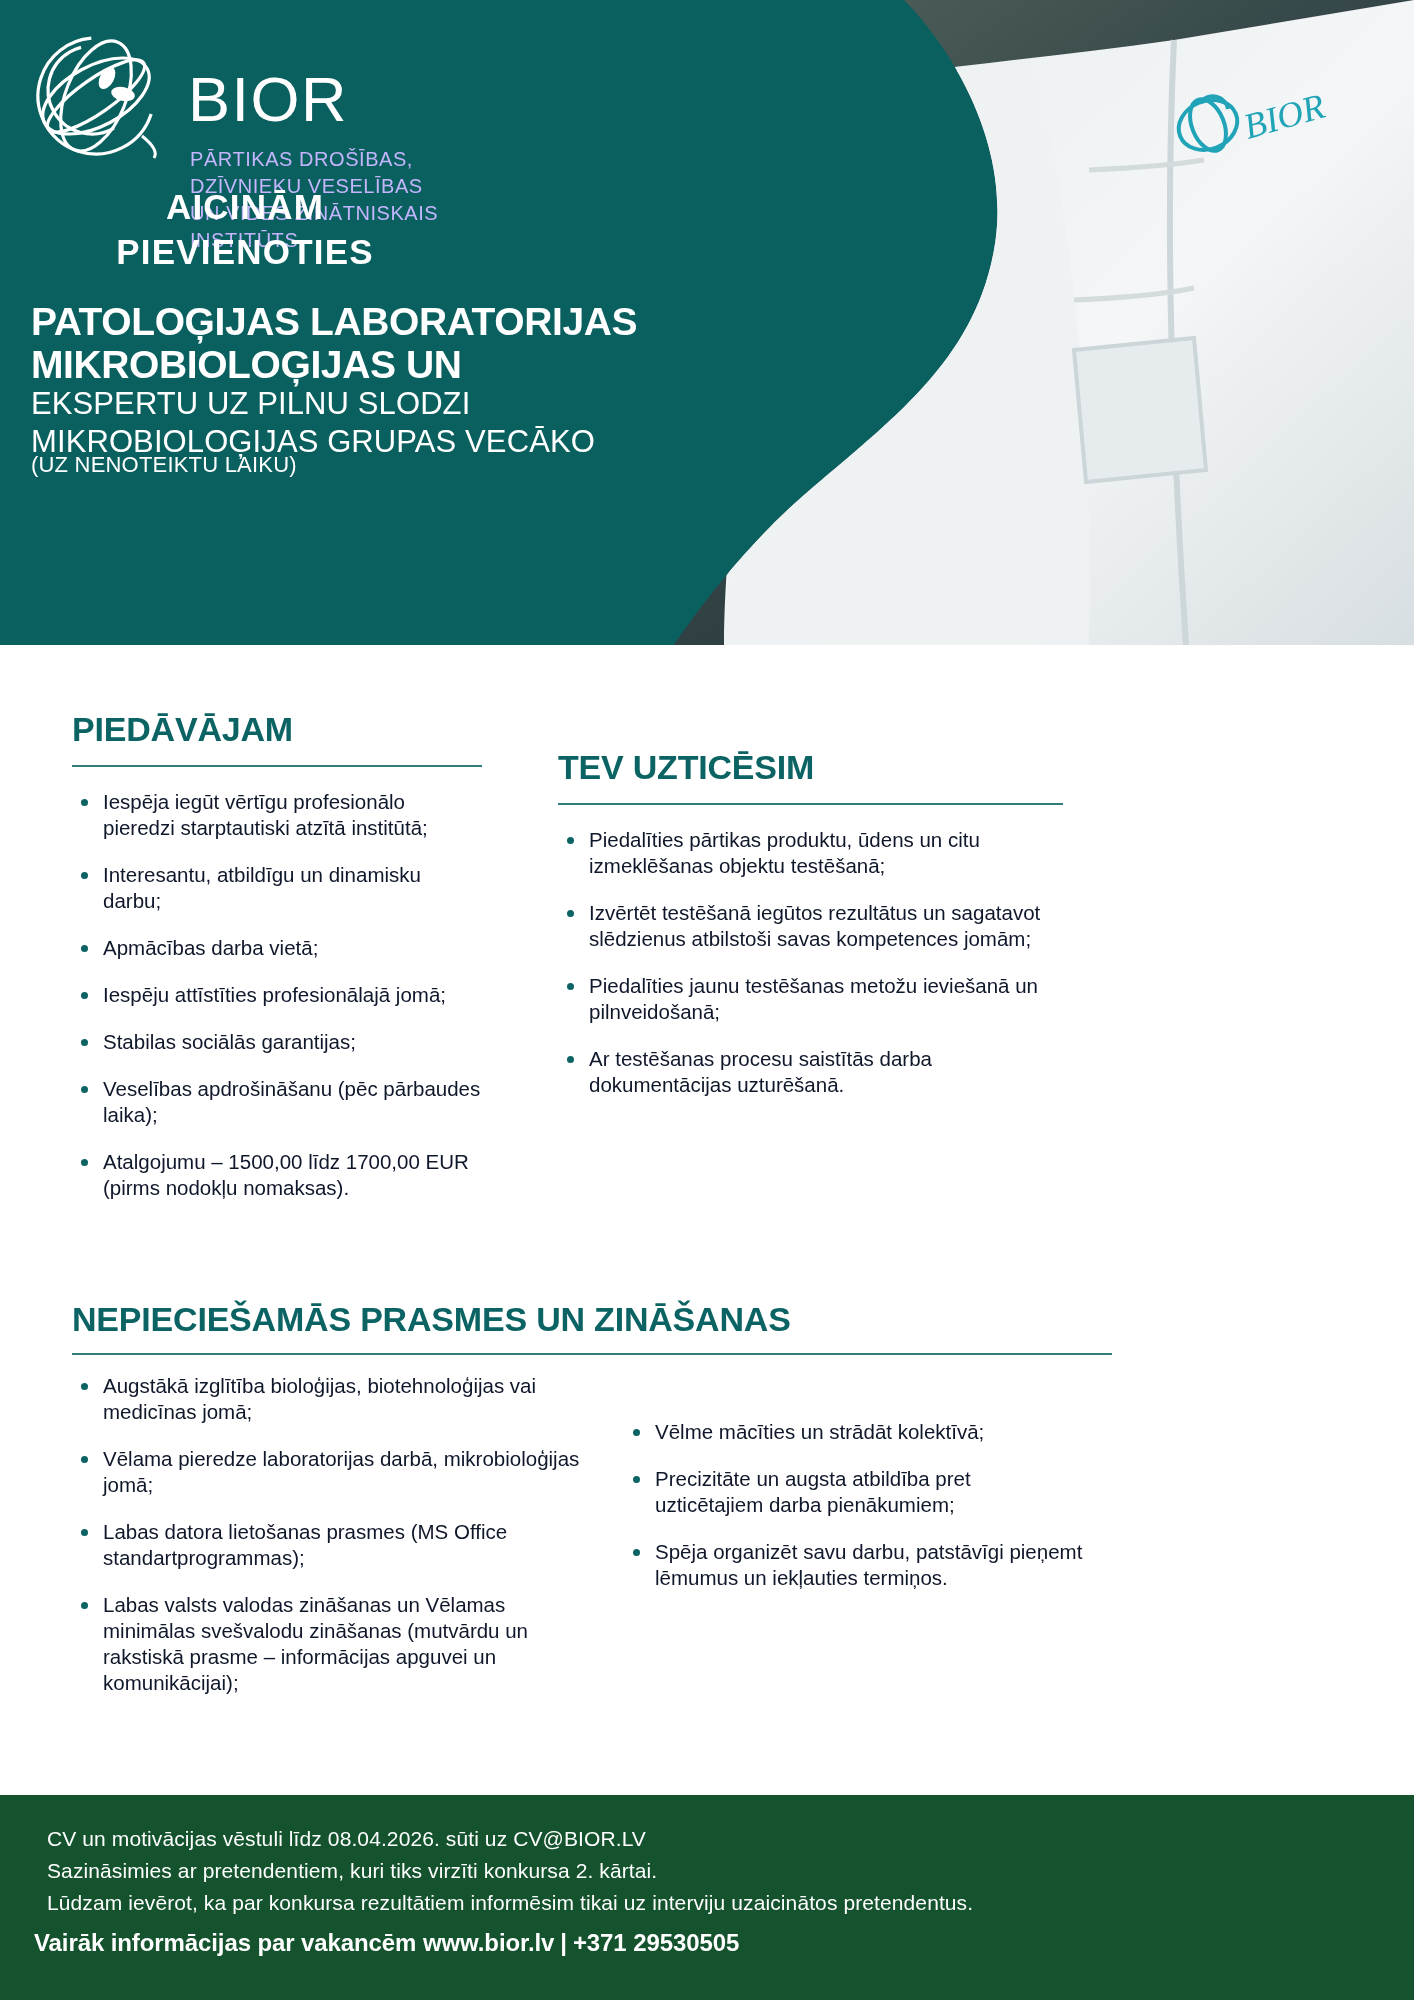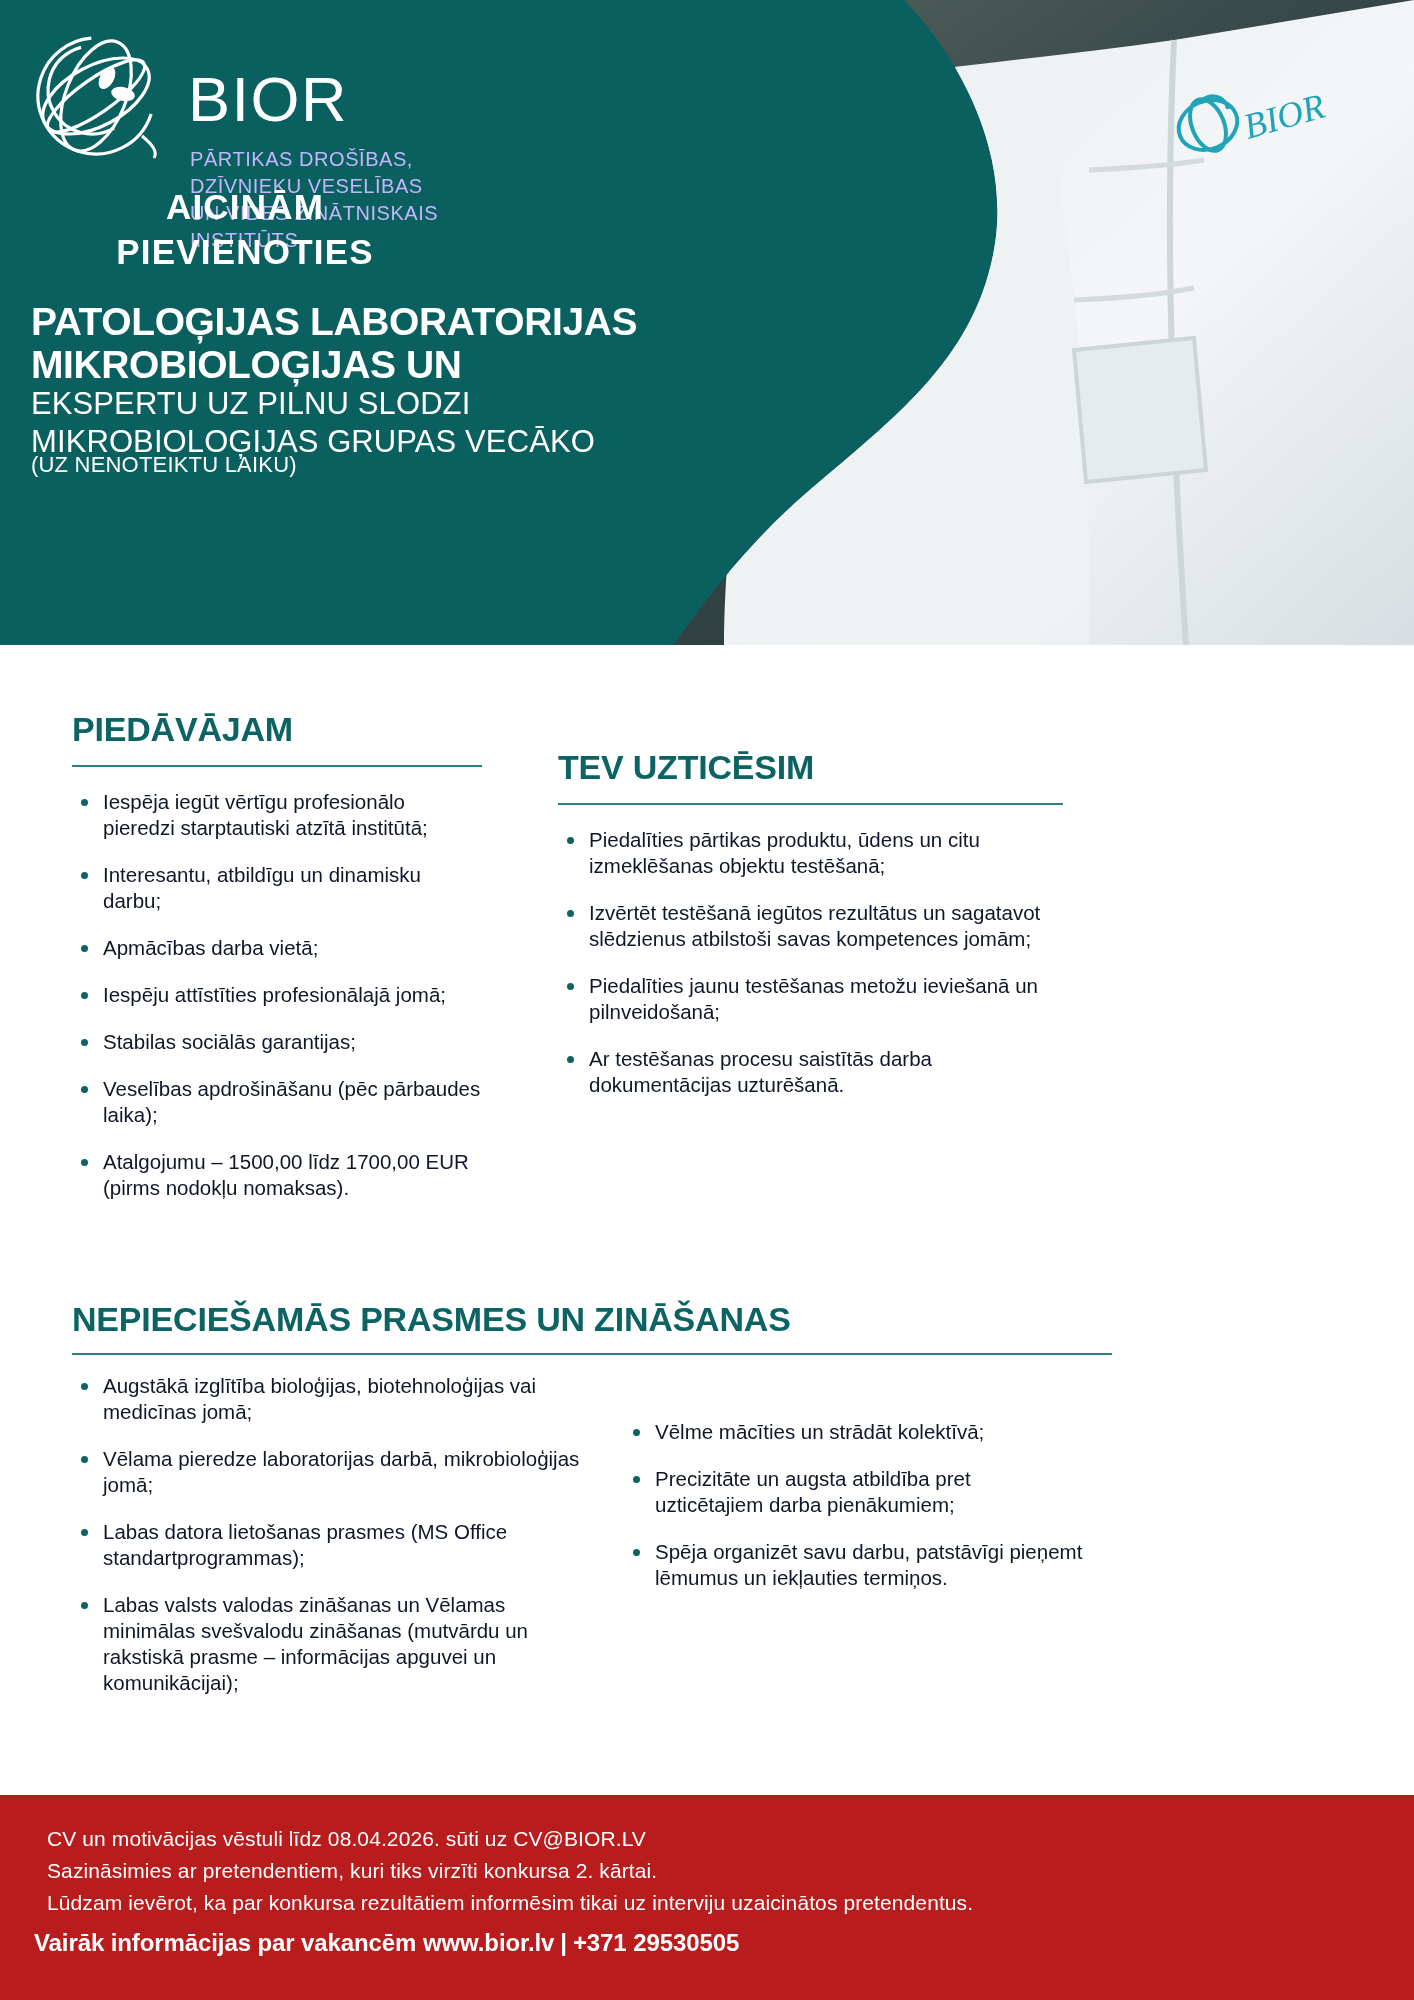--- a/index.html
+++ b/index.html
@@ -80,21 +80,21 @@
   #skills-block { position: absolute; left: 72px; top: 1300px; width: 1040px; }
   #skills-title { font-size: 34px; }
   #skills-block .rule { margin-top: 14px; margin-bottom: 18px; }
   .skills-cols { position: relative; width: 100%; }
   #skills-left { position: absolute; left: 0px; top: 0px; width: 530px; }
   #skills-right { position: absolute; left: 552px; top: 46px; width: 460px; }
 
   
   .footer {
     position: absolute; left: 0; bottom: 0; width: 1414px; height: 205px;
-    background: #b91c1c; color: #ffffff;
+    background: #14532d; color: #ffffff;
   }
   .footer-lines {
     position: absolute; left: 47px; top: 28px; width: 1330px;
     font-size: 21px; font-weight: 300; line-height: 1.52; letter-spacing: 0.1px;
   }
   .footer-cta {
     position: absolute; left: 34px; top: 134px;
     font-size: 24px; font-weight: 700; letter-spacing: -0.1px;
   }
   .footer-cta .sep { margin: 0 6px; }

